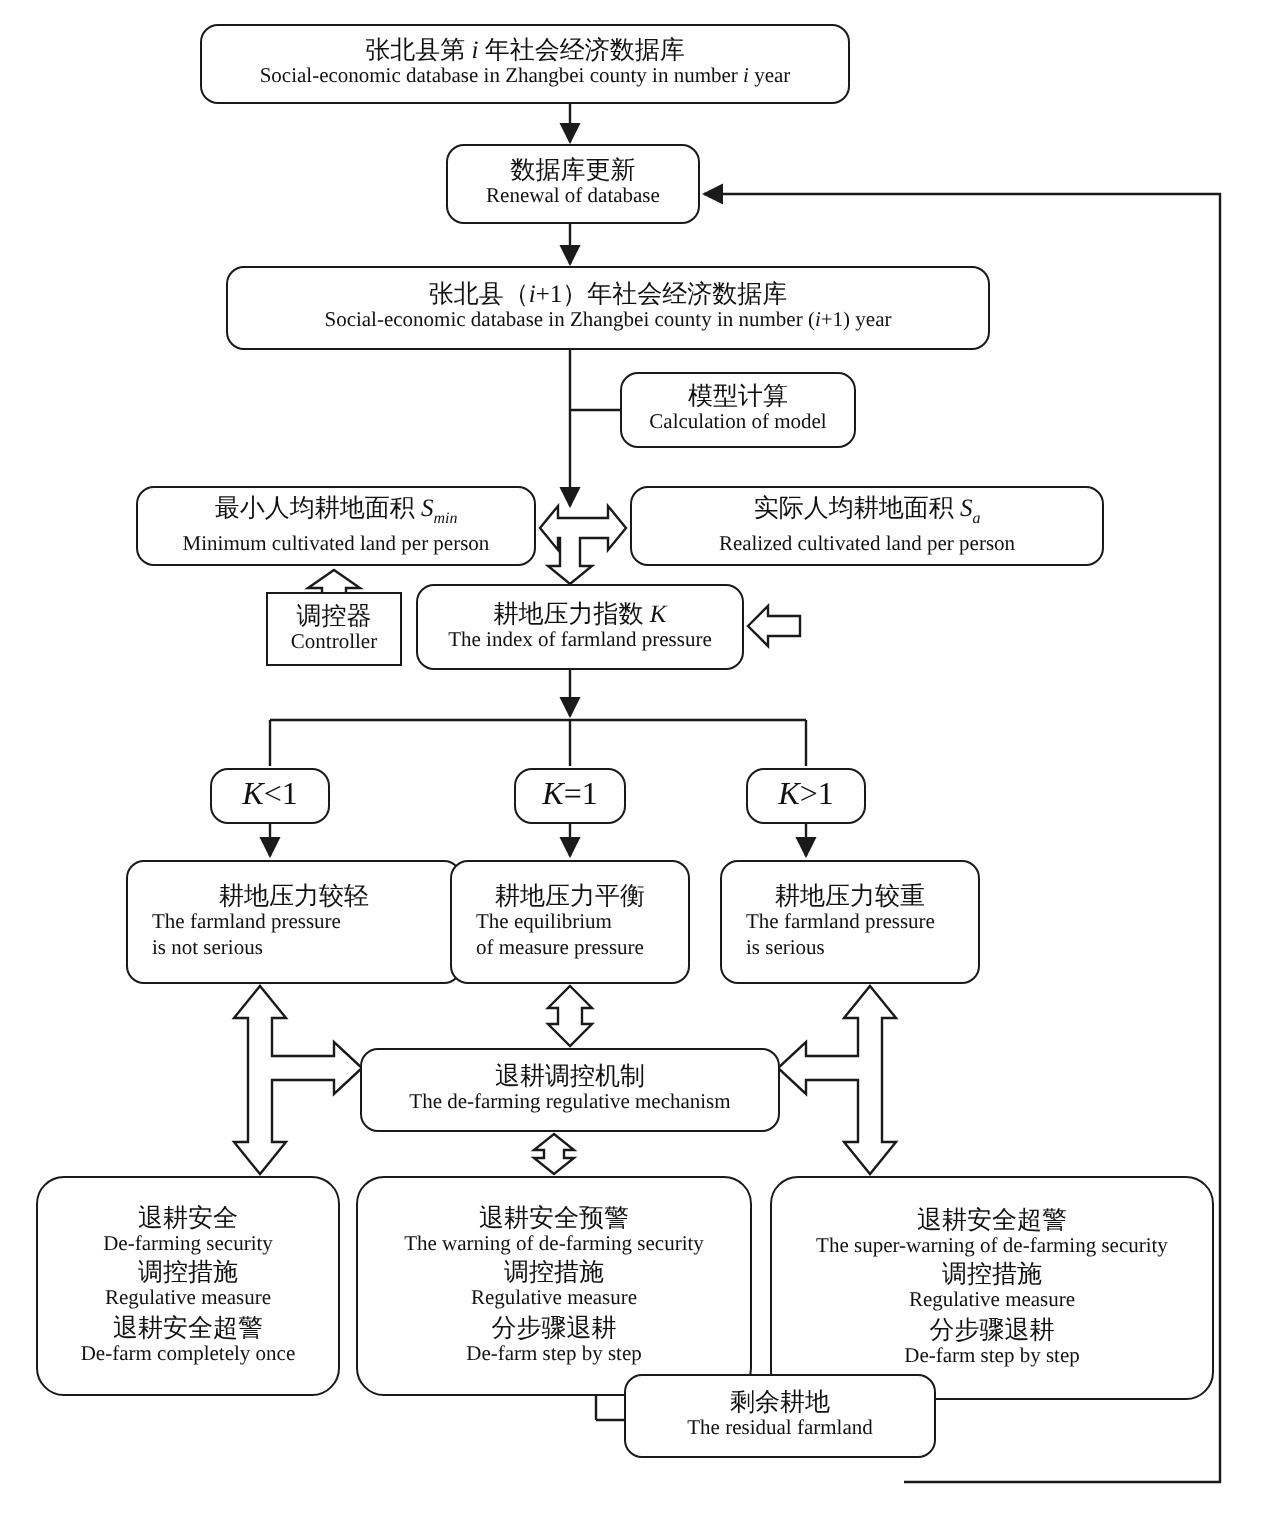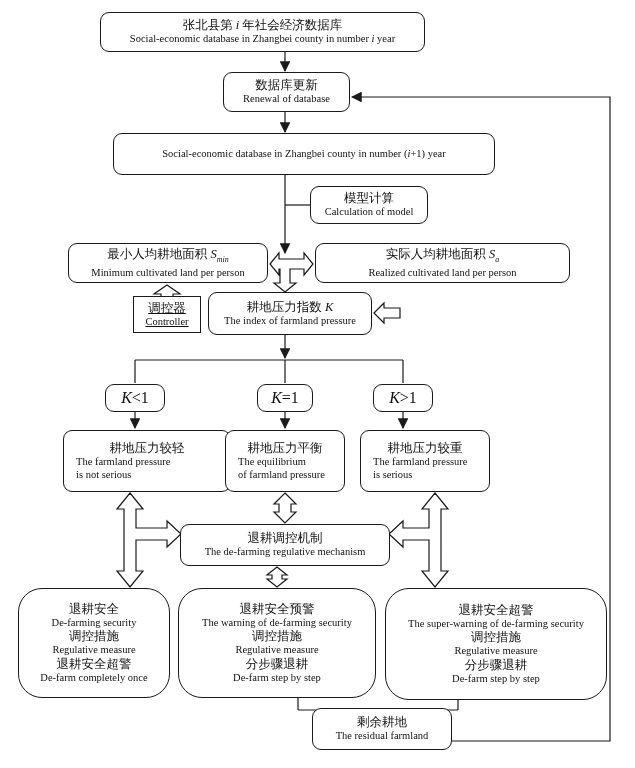--- a/index.html
+++ b/index.html
@@ -9,22 +9,22 @@
     overflow:hidden;
   }
   .layer{position:absolute;left:0;top:0;}
   .node{
     position:absolute;box-sizing:border-box;background:#fff;
     border:1.3px solid #1a1a1a;display:flex;flex-direction:column;
     justify-content:center;align-items:center;text-align:center;
     padding:1px 3px;
   }
   .round{border-radius:9px;}
-  .biground{border-radius:24px;}
-  .sq{border-radius:0;text-decoration:underline;}
+  .biground{border-radius:14px;}
+  .sq{border-radius:0;}
   .cn{font-size:12.5px;line-height:15px;white-space:nowrap;}
   .en{font-size:10.5px;line-height:12.5px;white-space:nowrap;}
   .en-left{align-self:flex-start;text-align:right;padding-left:9px;}
   .var{font-style:italic;}
   .kcond{font-size:16px;line-height:14px;}
   sub{font-size:8px;text-align:center;}
   svg line, svg polyline{stroke:#1a1a1a;stroke-width:1.2;fill:none;}
   svg .hollow{fill:#ffffff;stroke:#1a1a1a;stroke-width:1.2;stroke-linejoin:miter;}
 </style>
 </head>
@@ -74,34 +74,35 @@
     <div class="cn"><span>张北县第 </span><span class="var">i</span><span> 年社会经济数据库</span></div>
     <div class="en"><span>Social-economic database in Zhangbei county in number </span><span class="var">i</span><span> year</span></div>
   </div>
 
   <div class="node round" style="left:223px;top:72px;width:127px;height:40px">
     <div class="cn">数据库更新</div>
     <div class="en">Renewal of database</div>
   </div>
 
   <div class="node round" style="left:113px;top:133px;width:382px;height:42px">
+    <div class="cn"><span>张北县（</span><span class="var">i</span><span>+1）年社会经济数据库</span></div>
     <div class="en"><span>Social-economic database in Zhangbei county in number (</span><span class="var">i</span><span>+1) year</span></div>
   </div>
 
   <div class="node round" style="left:310px;top:186px;width:118px;height:38px">
     <div class="cn">模型计算</div>
     <div class="en">Calculation of model</div>
   </div>
 
   <div class="node round" style="left:68px;top:243px;width:200px;height:40px">
     <div class="cn"><span>最小人均耕地面积 </span><span class="var">S</span><sub class="var">min</sub></div>
     <div class="en">Minimum cultivated land per person</div>
   </div>
 
-  <div class="node round" style="left:315px;top:243px;width:255px;height:40px">
+  <div class="node round" style="left:315px;top:243px;width:237px;height:40px">
     <div class="cn"><span>实际人均耕地面积 </span><span class="var">S</span><sub class="var">a</sub></div>
     <div class="en">Realized cultivated land per person</div>
   </div>
 
   <div class="node sq" style="left:133px;top:296px;width:68px;height:37px">
     <div class="cn">调控器</div>
     <div class="en">Controller</div>
   </div>
 
   <div class="node round" style="left:208px;top:292px;width:164px;height:43px">
@@ -121,21 +122,21 @@
   </div>
 
   <div class="node round" style="left:63px;top:430px;width:168px;height:62px">
     <div class="cn">耕地压力较轻</div>
     <div class="en en-left">The farmland pressure</div>
     <div class="en en-left">is not serious</div>
   </div>
   <div class="node round" style="left:225px;top:430px;width:120px;height:62px">
     <div class="cn">耕地压力平衡</div>
     <div class="en en-left">The equilibrium</div>
-    <div class="en en-left">of farmland pressure</div>
+    <div class="en en-left">of measure pressure</div>
   </div>
   <div class="node round" style="left:360px;top:430px;width:130px;height:62px">
     <div class="cn">耕地压力较重</div>
     <div class="en en-left">The farmland pressure</div>
     <div class="en en-left">is serious</div>
   </div>
 
   <div class="node round" style="left:180px;top:524px;width:210px;height:42px">
     <div class="cn">退耕调控机制</div>
     <div class="en">The de-farming regulative mechanism</div>
@@ -161,18 +162,18 @@
 
   <div class="node biground" style="left:385px;top:588px;width:222px;height:112px">
     <div class="cn">退耕安全超警</div>
     <div class="en">The super-warning of de-farming security</div>
     <div class="cn">调控措施</div>
     <div class="en">Regulative measure</div>
     <div class="cn">分步骤退耕</div>
     <div class="en">De-farm step by step</div>
   </div>
 
-  <div class="node round" style="left:312px;top:708px;width:140px;height:42px">
+  <div class="node round" style="left:312px;top:687px;width:156px;height:42px">
     <div class="cn">剩余耕地</div>
     <div class="en">The residual farmland</div>
   </div>
 
 </div>
 
 </body></html>

